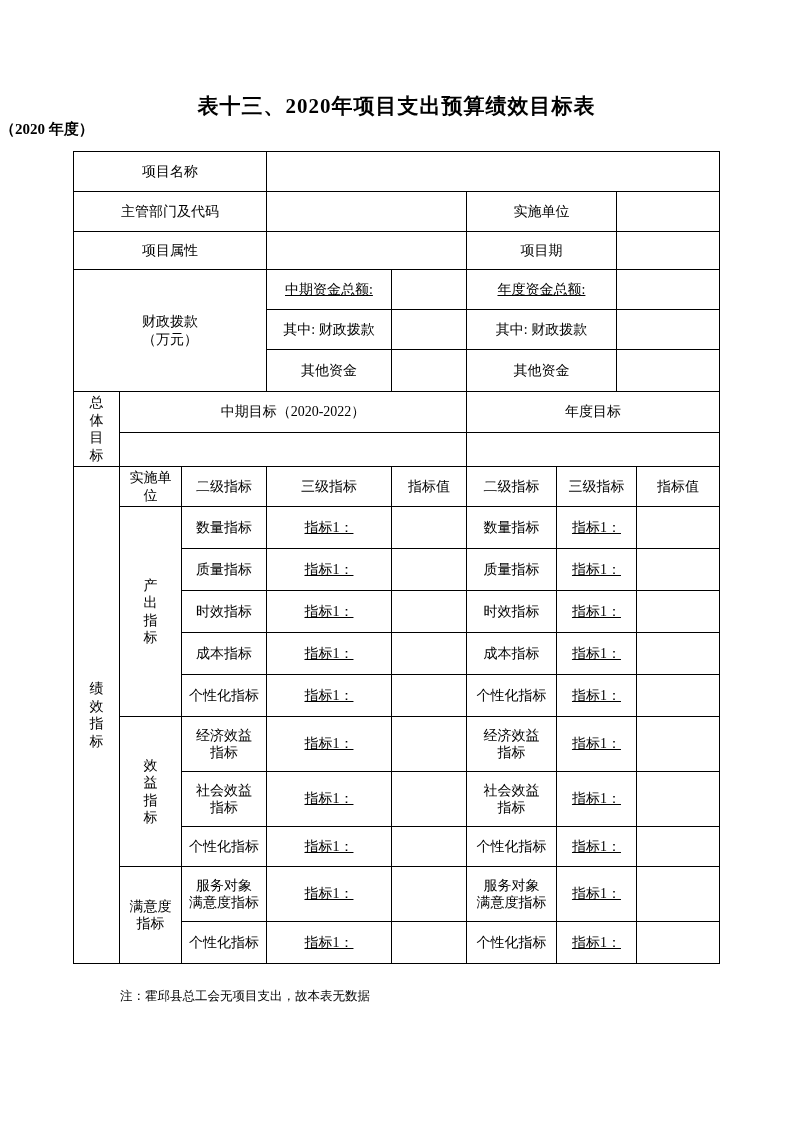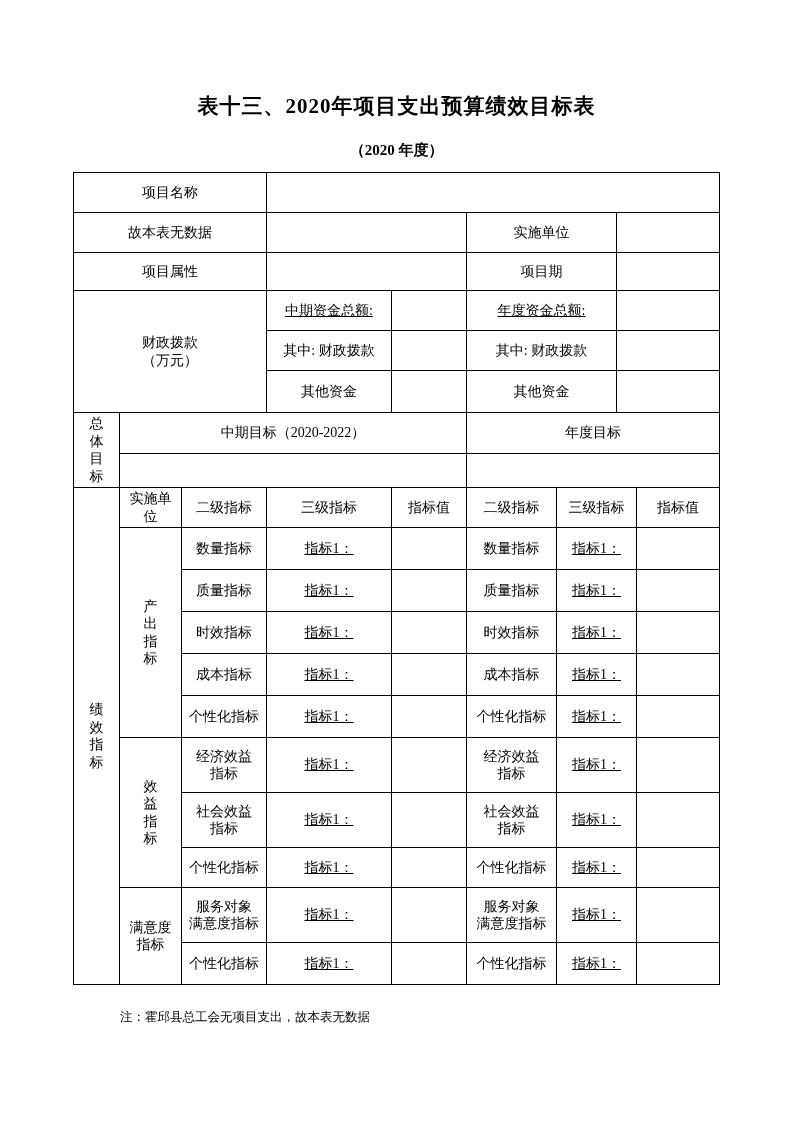--- a/index.html
+++ b/index.html
@@ -17,22 +17,20 @@
     overflow: hidden;
   }
   .title {
     text-align: center;
     padding-top: 92px;
     font-size: 21px;
     font-weight: bold;
     letter-spacing: 1px;
   }
   .subtitle {
-    text-align: center;
-    margin-top: 21px;
     font-size: 15px;
     font-weight: bold;
   }
   table.budget {
     border-collapse: collapse;
     table-layout: fixed;
     width: 646px;
     margin: 12px auto 16px auto;
   }
   table.budget td {
@@ -78,21 +76,21 @@
         <col style="width:83px">
     </colgroup>
     <tbody>
 
       <tr class="r40">
         <td colspan="3">项目名称</td>
         <td colspan="6"></td>
       </tr>
 
       <tr class="r40">
-        <td colspan="3">故本表无数据</td>
+        <td colspan="3">主管部门及代码</td>
         <td colspan="2"></td>
         <td colspan="2">实施单位</td>
         <td colspan="2"></td>
       </tr>
 
       <tr class="r38">
         <td colspan="3">项目属性</td>
         <td colspan="2"></td>
         <td colspan="2">项目期</td>
         <td colspan="2"></td>

